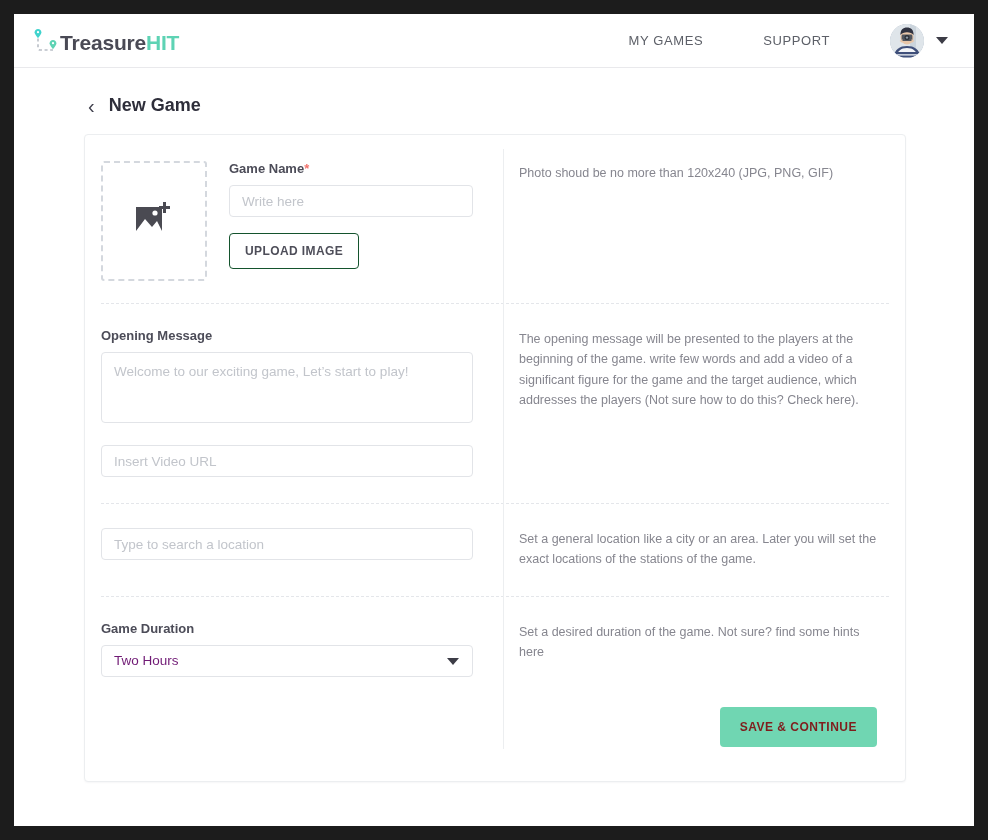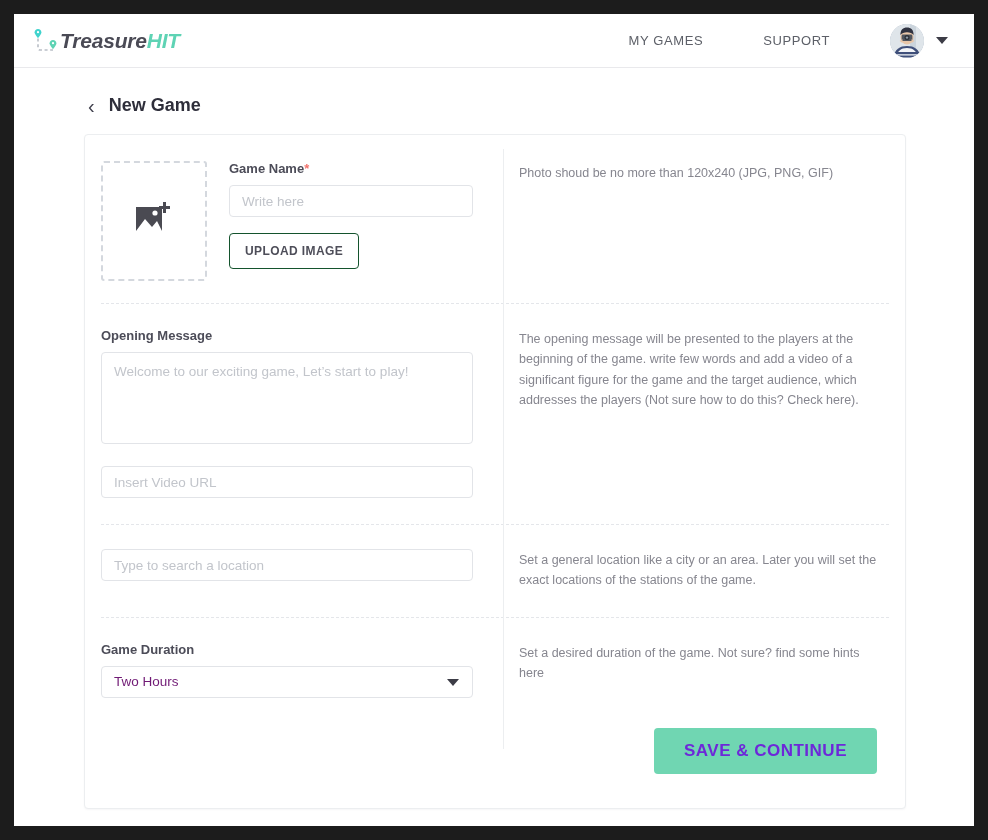--- a/index.html
+++ b/index.html
@@ -17,21 +17,21 @@
   }
 
   
   .topbar {
     position: relative;
     height: 54px;
     background: #ffffff;
     border-bottom: 1px solid #e9e9ec;
     display: flex; align-items: center;
   }
-  .logo { display: flex; align-items: center; margin-left: 16px; font-style: italic; }
+  .logo { display: flex; align-items: flex-end; margin-left: 16px; }
   .logo-mark { width: 30px; height: 28px; position: relative; }
   .logo-text {
     font-size: 21px; font-weight: 700; letter-spacing: -0.2px;
     color: #4a4a55;
   }
   .logo-text .hl { color: #5ed3b4; }
 
   .nav { margin-left: auto; display: flex; align-items: center; }
   .nav-link {
     font-size: 13px; letter-spacing: 0.6px; color: #5d6068;
@@ -95,21 +95,21 @@
     width: 100%; height: 32px;
     border: 1px solid #e2e4e8; border-radius: 4px;
     background: #fff;
     font-family: "Liberation Sans", sans-serif;
     font-size: 13.5px; color: #333;
     padding: 0 12px;
     outline: none;
   }
   .input::placeholder { color: #c2c5cb; }
   textarea.input {
-    height: 92px; padding: 10px 12px; resize: none; line-height: 1.4;
+    height: 71px; padding: 10px 12px; resize: none; line-height: 1.4;
   }
   .helper {
     font-size: 12.5px; color: #86868f; line-height: 1.62;
   }
 
   
   .upload-row { display: flex; padding-top: 6px; }
   .dropzone {
     width: 106px; height: 120px; flex: 0 0 auto;
     border: 2px dashed #d4d8de; border-radius: 3px;
@@ -135,24 +135,24 @@
     border-top: 7px solid #3c3c46;
     pointer-events: none;
   }
   select.input {
     appearance: none; -webkit-appearance: none;
     color: #701a75; cursor: pointer;
   }
 
   .btn-primary {
     background: #70d6b2; border: 0; border-radius: 4px;
-    color: #6d28d9;
-    font-family: "Liberation Sans", sans-serif;
-    font-size: 17px; font-weight: 700; letter-spacing: 0.5px;
-    padding: 13px 30px; cursor: pointer;
+    color: #7f1d1d;
+    font-family: "Liberation Sans", sans-serif;
+    font-size: 12px; font-weight: 700; letter-spacing: 0.5px;
+    padding: 13px 20px; cursor: pointer;
   }
   .actions { display: flex; justify-content: flex-end; padding: 26px 28px 0 0; }
 
   .sec { padding: 24px 0 26px 0; }
 </style>
 </head>
 <body>
 
 <div class="frame">
 

